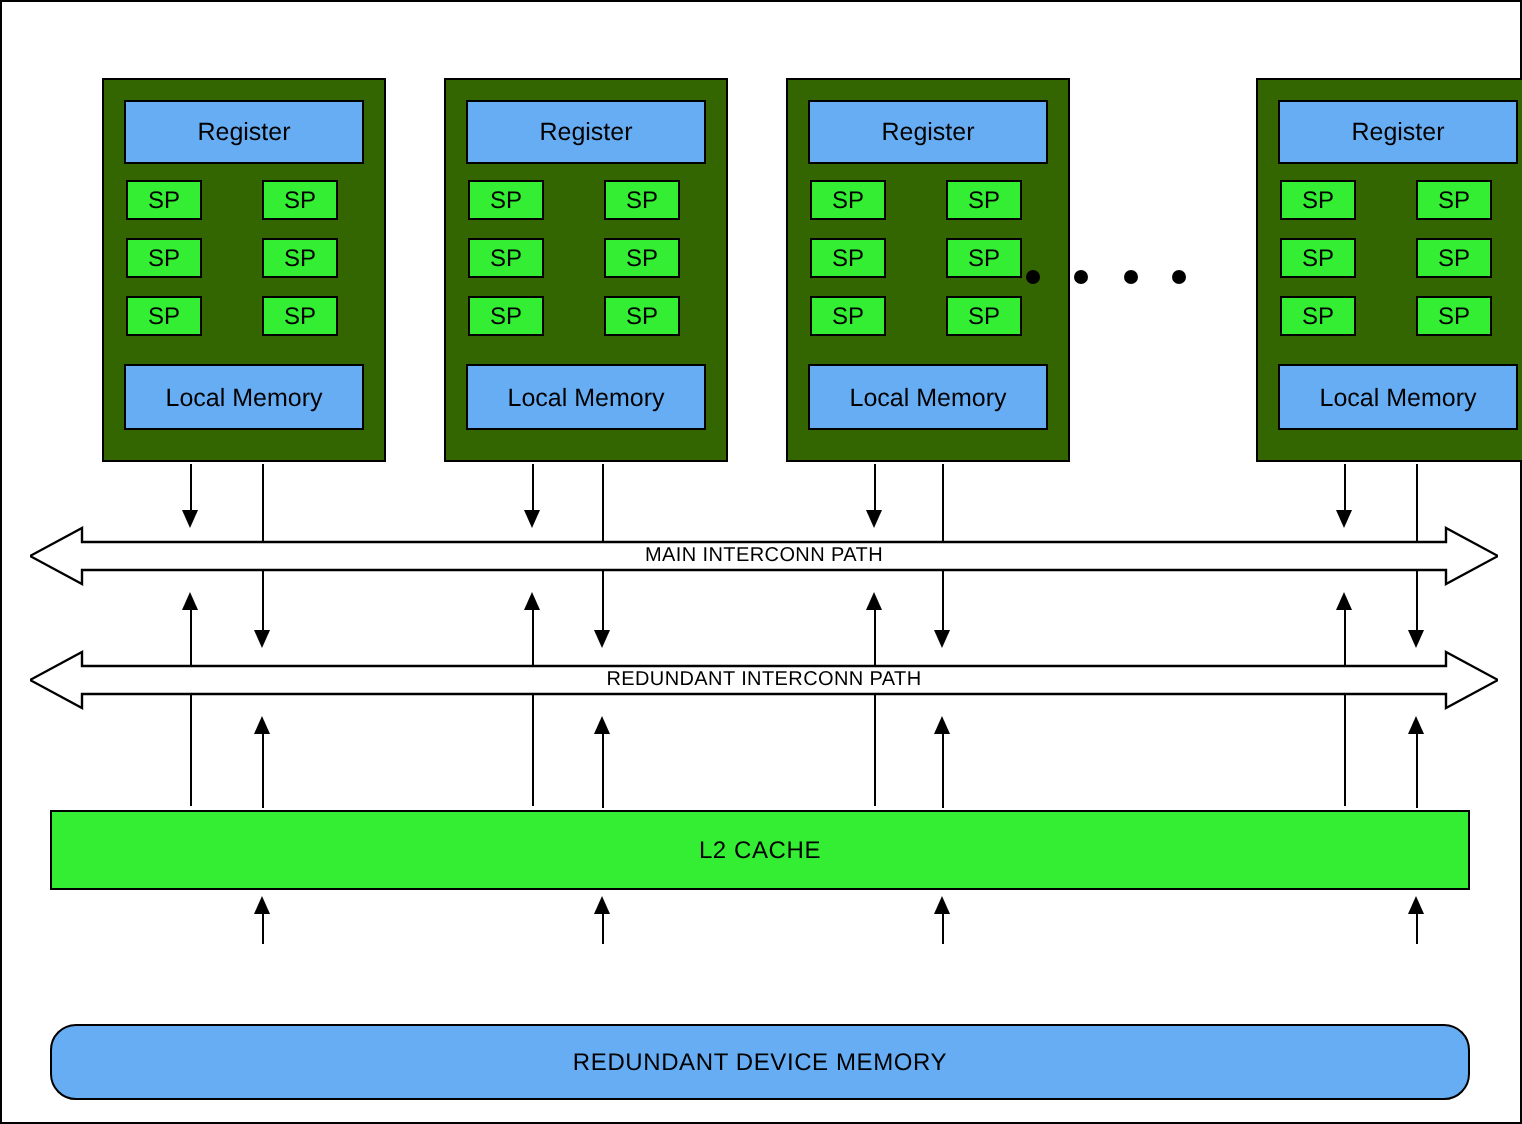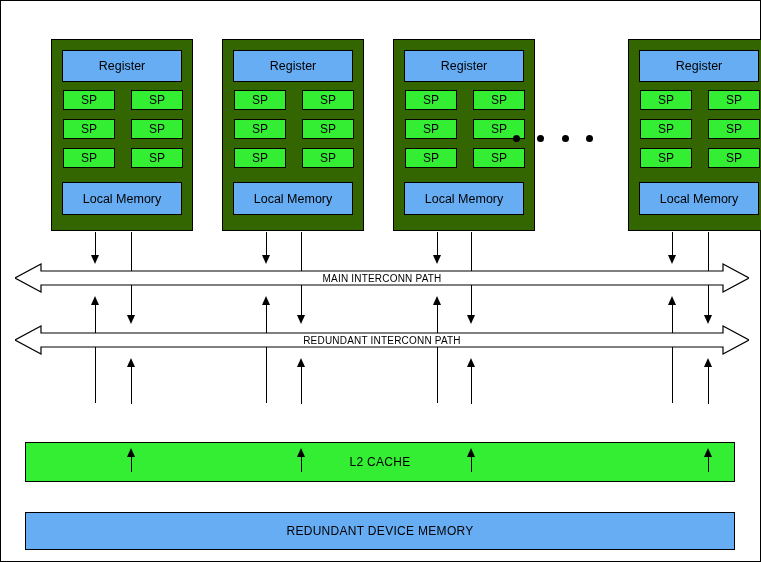--- a/index.html
+++ b/index.html
@@ -37,21 +37,21 @@
     justify-content: center;
     font-size: 12.5px;
     color: #000000;
     white-space: nowrap;
   }
   .sm-register { top: 10px; height: 32px; }
   .sm-localmem { top: 142px; height: 33px; }
 
   .sp {
     position: absolute;
-    width: 52px;
+    width: 38px;
     height: 20px;
     background: #33ee33;
     border: 1px solid #000000;
     display: flex;
     align-items: center;
     justify-content: center;
     font-size: 12px;
     color: #000000;
   }
   .sp.col-l { left: 11px; }
@@ -107,23 +107,23 @@
     left: 24px;
     width: 710px;
     border: 1px solid #000000;
     display: flex;
     align-items: center;
     justify-content: center;
     font-size: 12px;
     color: #000000;
     letter-spacing: 0.3px;
   }
-  #l2-cache      { top: 404px; height: 40px; background: #33ee33; margin-top: 37px; }
+  #l2-cache      { top: 404px; height: 40px; background: #33ee33; }
   #device-memory { top: 470px; height: 38px; background: #66adf4; }
-  #redundant-device-memory { top: 511px; height: 38px; background: #66adf4; }
+  #redundant-device-memory { top: 511px; height: 38px; background: #66adf4; border-radius: 13px; }
 
   
   .conn {
     position: absolute;
     width: 1px;
     background: #000000;
   }
   .arrowhead {
     position: absolute;
     width: 0; height: 0;

